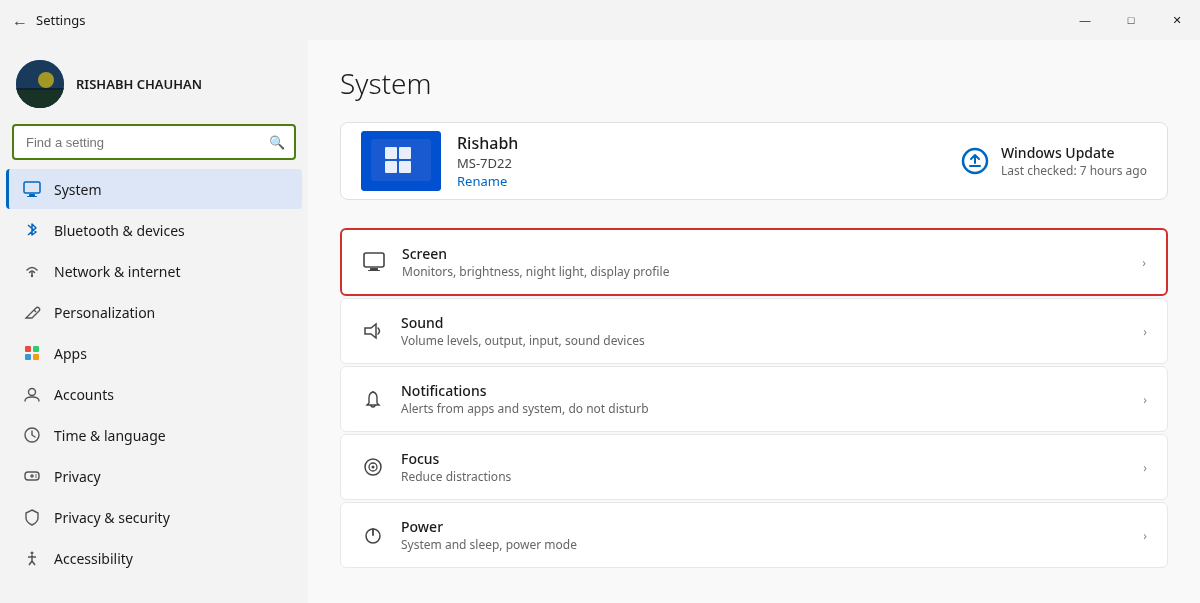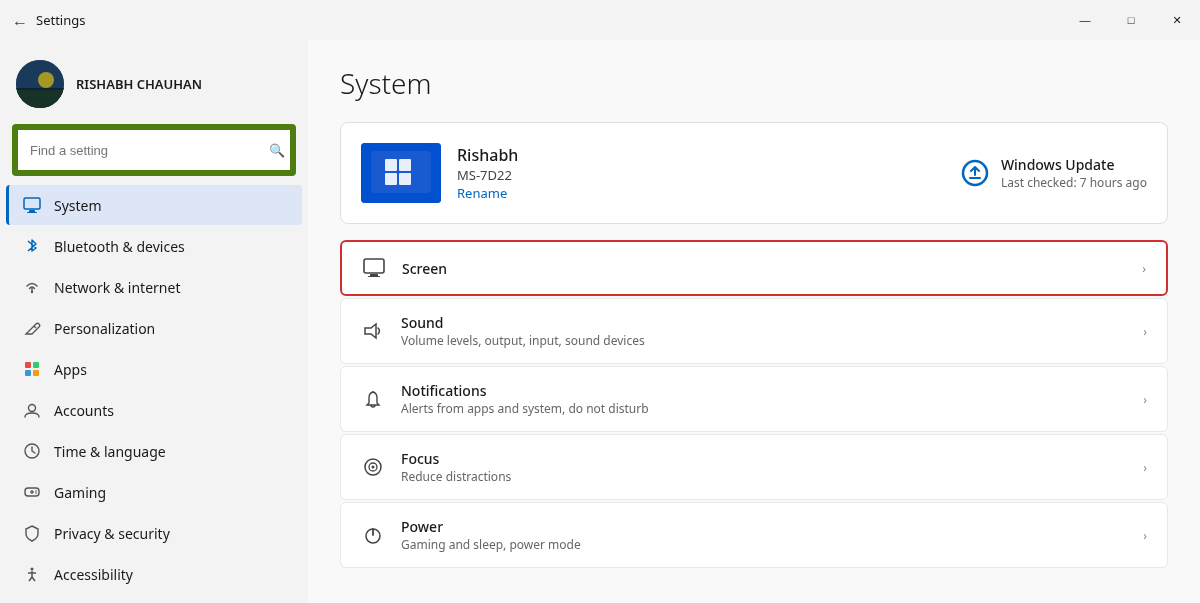--- a/index.html
+++ b/index.html
@@ -95,23 +95,23 @@
       font-weight: 600;
       color: #1a1a1a;
     }
 
     .search-box {
       margin: 0 12px 8px 12px;
       position: relative;
     }
     .search-input {
       width: 100%;
-      height: 52px;
+      height: 36px;
       border-radius: 4px;
-      border: 6px solid #4d7c0f;
+      border: 2px solid #4d7c0f;
       background: white;
       padding: 0 36px 0 12px;
       font-size: 13px;
       color: #666;
       outline: none;
     }
     .search-icon-wrap {
       position: absolute;
       right: 10px;
       top: 50%;
@@ -159,25 +159,25 @@
       font-size: 28px;
       font-weight: 300;
       color: #1a1a1a;
       margin-bottom: 20px;
     }
 
     
     .device-card {
       background: white;
       border-radius: 8px;
-      padding: 20px 20px;
+      padding: 8px 20px;
       display: flex;
       align-items: center;
       gap: 16px;
-      margin-bottom: 16px;
+      margin-bottom: 28px;
       border: 1px solid #e0e0e0;
     }
     .device-thumbnail {
       width: 80px;
       height: 60px;
       border-radius: 4px;
       background: linear-gradient(135deg, #0050d0, #1a78e5, #0050d0);
       display: flex;
       align-items: center;
       justify-content: center;
@@ -396,21 +396,21 @@
       <div class="nav-item">
         <div class="nav-icon">
           <svg width="18" height="18" viewBox="0 0 18 18">
               <rect x="2" y="5" width="14" height="8" rx="3" fill="none" stroke="#555" stroke-width="1.4"></rect>
               <line x1="9" y1="7" x2="9" y2="11" stroke="#555" stroke-width="1.3"></line>
               <line x1="7" y1="9" x2="11" y2="9" stroke="#555" stroke-width="1.3"></line>
               <circle cx="13" cy="8" r="0.8" fill="#555"></circle>
               <circle cx="13" cy="10" r="0.8" fill="#555"></circle>
             </svg>
         </div>
-        <span>Gaming</span>
+        <span>Privacy</span>
       </div>
 
       <div class="nav-item">
         <div class="nav-icon">
           <svg width="18" height="18" viewBox="0 0 18 18">
               <path d="M9 2 L15 5 L15 10 Q15 14 9 17 Q3 14 3 10 L3 5 Z" fill="none" stroke="#555" stroke-width="1.4"></path>
             </svg>
         </div>
         <span>Privacy &amp; security</span>
       </div>
@@ -476,20 +476,21 @@
       <div class="settings-item highlighted">
         <div class="settings-item-icon">
           <svg width="22" height="22" viewBox="0 0 22 22">
               <rect x="1" y="2" width="20" height="14" rx="2" fill="none" stroke="#444" stroke-width="1.6"></rect>
               <rect x="7" y="17" width="8" height="2" rx="0.5" fill="#444"></rect>
               <rect x="5" y="19" width="12" height="1" rx="0.5" fill="#444"></rect>
             </svg>
         </div>
         <div class="settings-item-text">
           <div class="settings-item-title">Screen</div>
+          <div class="settings-item-desc">Monitors, brightness, night light, display profile</div>
         </div>
         <span class="settings-item-chevron">›</span>
       </div>
 
       <div class="settings-item">
         <div class="settings-item-icon">
           <svg width="22" height="22" viewBox="0 0 22 22">
               <polygon points="3,8 9,8 14,4 14,18 9,14 3,14" fill="none" stroke="#444" stroke-width="1.5"></polygon>
               <path d="M16 8 Q19 11 16 14" fill="none" stroke="#444" stroke-width="1.5" stroke-linecap="round"></path>
             </svg>
@@ -532,21 +533,21 @@
 
       <div class="settings-item">
         <div class="settings-item-icon">
           <svg width="22" height="22" viewBox="0 0 22 22">
               <circle cx="11" cy="12" r="7" fill="none" stroke="#444" stroke-width="1.5"></circle>
               <path d="M11 5 L11 11" stroke="#444" stroke-width="1.8" stroke-linecap="round"></path>
             </svg>
         </div>
         <div class="settings-item-text">
           <div class="settings-item-title">Power</div>
-          <div class="settings-item-desc">Gaming and sleep, power mode</div>
+          <div class="settings-item-desc">System and sleep, power mode</div>
         </div>
         <span class="settings-item-chevron">›</span>
       </div>
 
     </div>
   </div>
 
 </div>
 
 </body></html>

